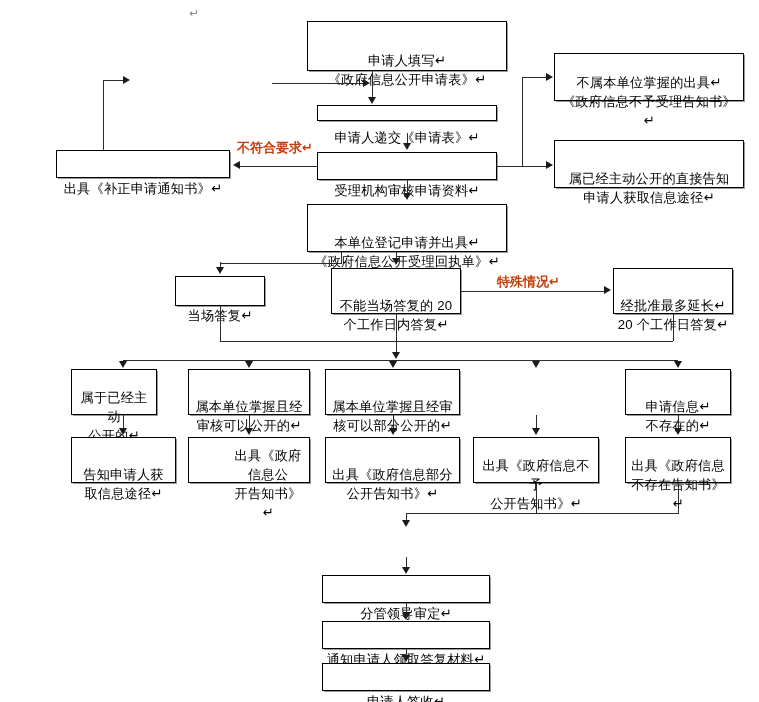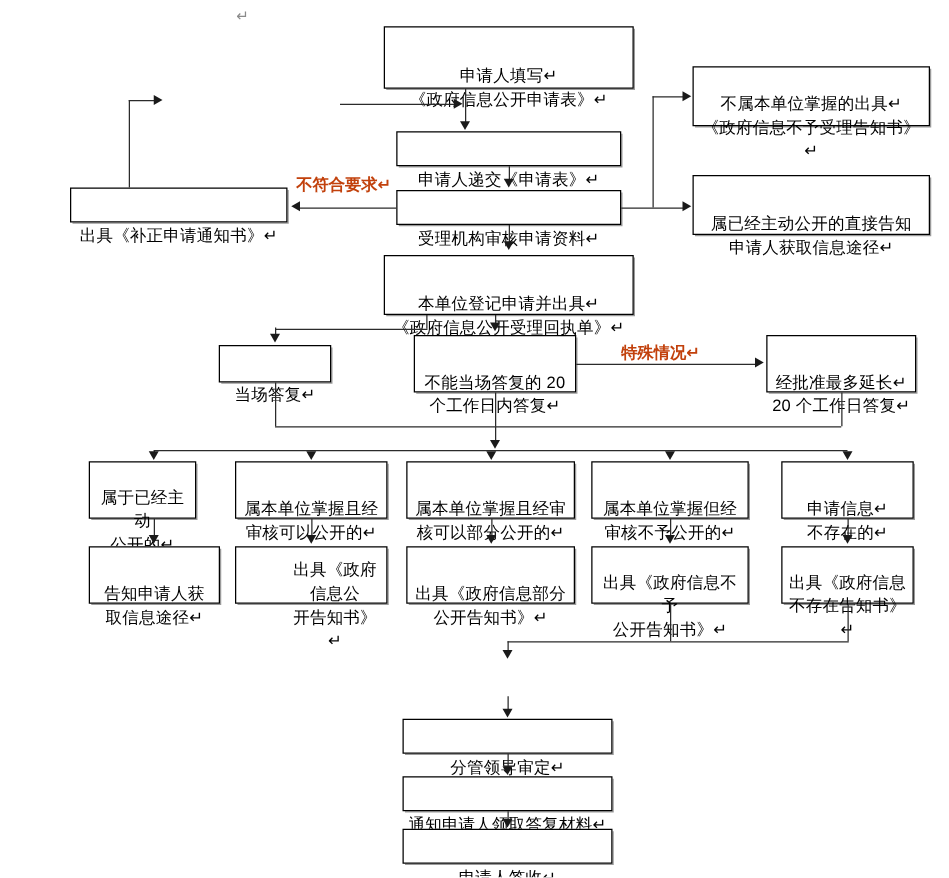--- a/index.html
+++ b/index.html
@@ -71,21 +71,21 @@
     <span class="txt">申请人填写↵
 《政府信息公开申请表》↵</span>
   </div>
 
 
   <div class="box" style="left:554px;top:53px;width:190px;height:48px;">
     <span class="txt">不属本单位掌握的出具↵
 《政府信息不予受理告知书》↵</span>
   </div>
 
-  <div class="box" style="left:317px;top:105px;width:180px;height:28px;">
+  <div class="box" style="left:317px;top:105px;width:180px;height:16px;">
     <span class="txt">申请人递交《申请表》↵</span>
   </div>
 
   <div class="box" style="left:554px;top:140px;width:190px;height:48px;">
     <span class="txt">属已经主动公开的直接告知
 申请人获取信息途径↵</span>
   </div>
 
   <div class="box" style="left:56px;top:150px;width:174px;height:28px;">
     <span class="txt">出具《补正申请通知书》↵</span>
@@ -122,24 +122,20 @@
   <div class="box" style="left:188px;top:369px;width:122px;height:46px;">
     <span class="txt">属本单位掌握且经
 审核可以公开的↵</span>
   </div>
 
   <div class="box" style="left:325px;top:369px;width:135px;height:46px;">
     <span class="txt">属本单位掌握且经审
 核可以部分公开的↵</span>
   </div>
 
-  <div class="box" style="left:473px;top:369px;width:126px;height:46px;">
-    <span class="txt">属本单位掌握但经
-审核不予公开的↵</span>
-  </div>
 
   <div class="box" style="left:625px;top:369px;width:106px;height:46px;">
     <span class="txt">申请信息↵
 不存在的↵</span>
   </div>
 
   <div class="box" style="left:71px;top:437px;width:105px;height:46px;">
     <span class="txt">告知申请人获
 取信息途径↵</span>
   </div>

